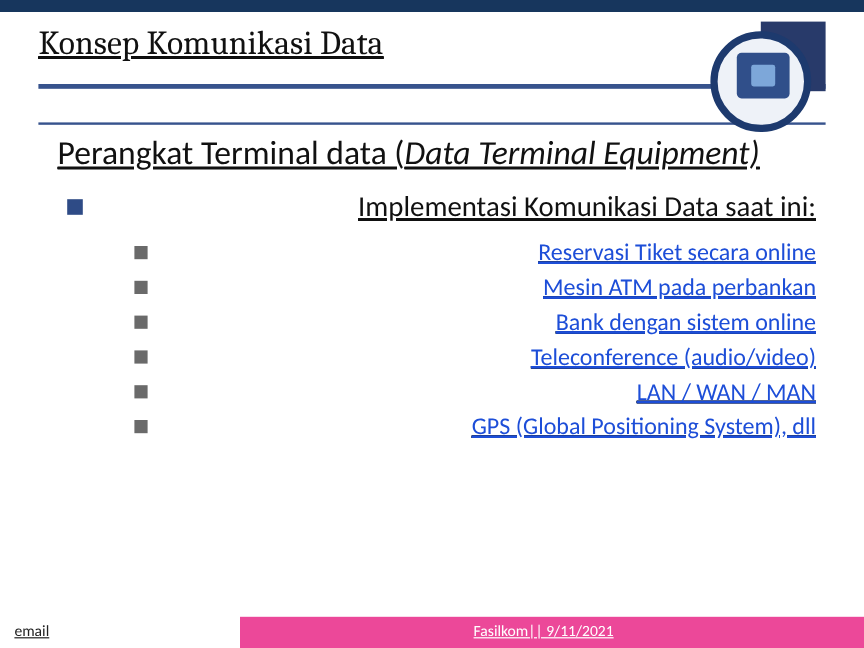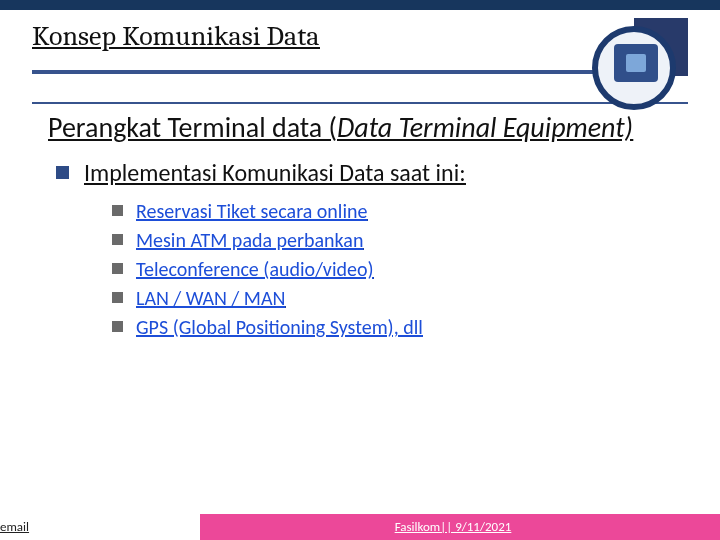--- a/index.html
+++ b/index.html
@@ -12,28 +12,28 @@
   .rule2 { position: absolute; left: 32px; right: 32px; top: 92px; height: 2px; background: #37538d; }
   .logo { position: absolute; right: 32px; top: 8px; width: 96px; height: 96px; }
   .logo .block { position: absolute; right: 0; top: 0; width: 54px; height: 58px; background: #283a6a; }
   .logo .ring { position: absolute; left: 0; top: 8px; width: 84px; height: 84px; border-radius: 50%; border: 6px solid #1d3a6e; background: #eef2f8; }
   .logo .inner { position: absolute; left: 22px; top: 26px; width: 44px; height: 38px; background: #304f8a; border-radius: 4px; }
   .logo .innerctr { position: absolute; left: 34px; top: 36px; width: 20px; height: 18px; background: #7da7d9; border-radius: 2px; }
   .content { position: absolute; left: 48px; right: 40px; top: 112px; }
   .section { font-size: 28px; color: #111; line-height: 1.15; margin-bottom: 14px; }
   .section .run1 { }
   .section .run2 { font-style: italic; }
-  .lvl1 { list-style: none; margin-left: 8px; margin-bottom: 8px; }
+  .lvl1 { list-style: none; margin-left: 8px; margin-bottom: 8px; text-align: right; }
   .lvl1 > li { font-size: 24px; color: #111; position: relative; padding-left: 28px; }
   .lvl1 > li::before { content: ""; position: absolute; left: 0; top: 8px; width: 13px; height: 13px; background: #2e4b86; }
   .lvl2 { list-style: none; margin: 10px 0 0 28px; }
   .lvl2 > li { font-size: 20px; color: #1d4ed8; position: relative; padding-left: 24px; line-height: 1.45; }
   .lvl2 > li::before { content: ""; position: absolute; left: 0; top: 8px; width: 11px; height: 11px; background: #6a6a6a; }
   .footer { position: absolute; left: 0; right: 0; bottom: 0; height: 26px; }
-  .footer .left { position: absolute; left: 0; top: 0; height: 26px; width: 240px; background: #fff; color: #222; font-size: 13px; line-height: 26px; }
+  .footer .left { position: absolute; left: 0; top: 0; height: 26px; width: 240px; background: #fff; color: #222; font-size: 13px; padding-left: 12px; line-height: 26px; }
   .footer .right { position: absolute; left: 200px; right: 0; top: 0; height: 26px; background: #ec4899; color: #fff; font-size: 13px; text-align: center; padding-right: 14px; line-height: 26px; }
 </style>
 </head>
 <body>
 
 <div class="slide">
   <div class="topbar"></div>
 
   <div class="header">
     <div class="title">Konsep Komunikasi Data</div>
@@ -50,20 +50,21 @@
   <div class="content">
     <div class="section">
       <span class="run1">Perangkat Terminal data (</span><span class="run2">Data Terminal Equipment)</span>
     </div>
     <ul class="lvl1">
       <li>
         <span>Implementasi Komunikasi Data saat ini:</span>
         <ul class="lvl2">
           <li><span>Reservasi Tiket secara online</span></li>
           <li><span>Mesin ATM pada perbankan</span></li>
+          <li><span>Bank dengan sistem online</span></li>
           <li><span>Teleconference (audio/video)</span></li>
           <li><span>LAN / WAN / MAN</span></li>
           <li><span>GPS (Global Positioning System), dll</span></li>
         </ul>
       </li>
     </ul>
   </div>
 
   <div class="footer">
     <div class="left">email</div>

